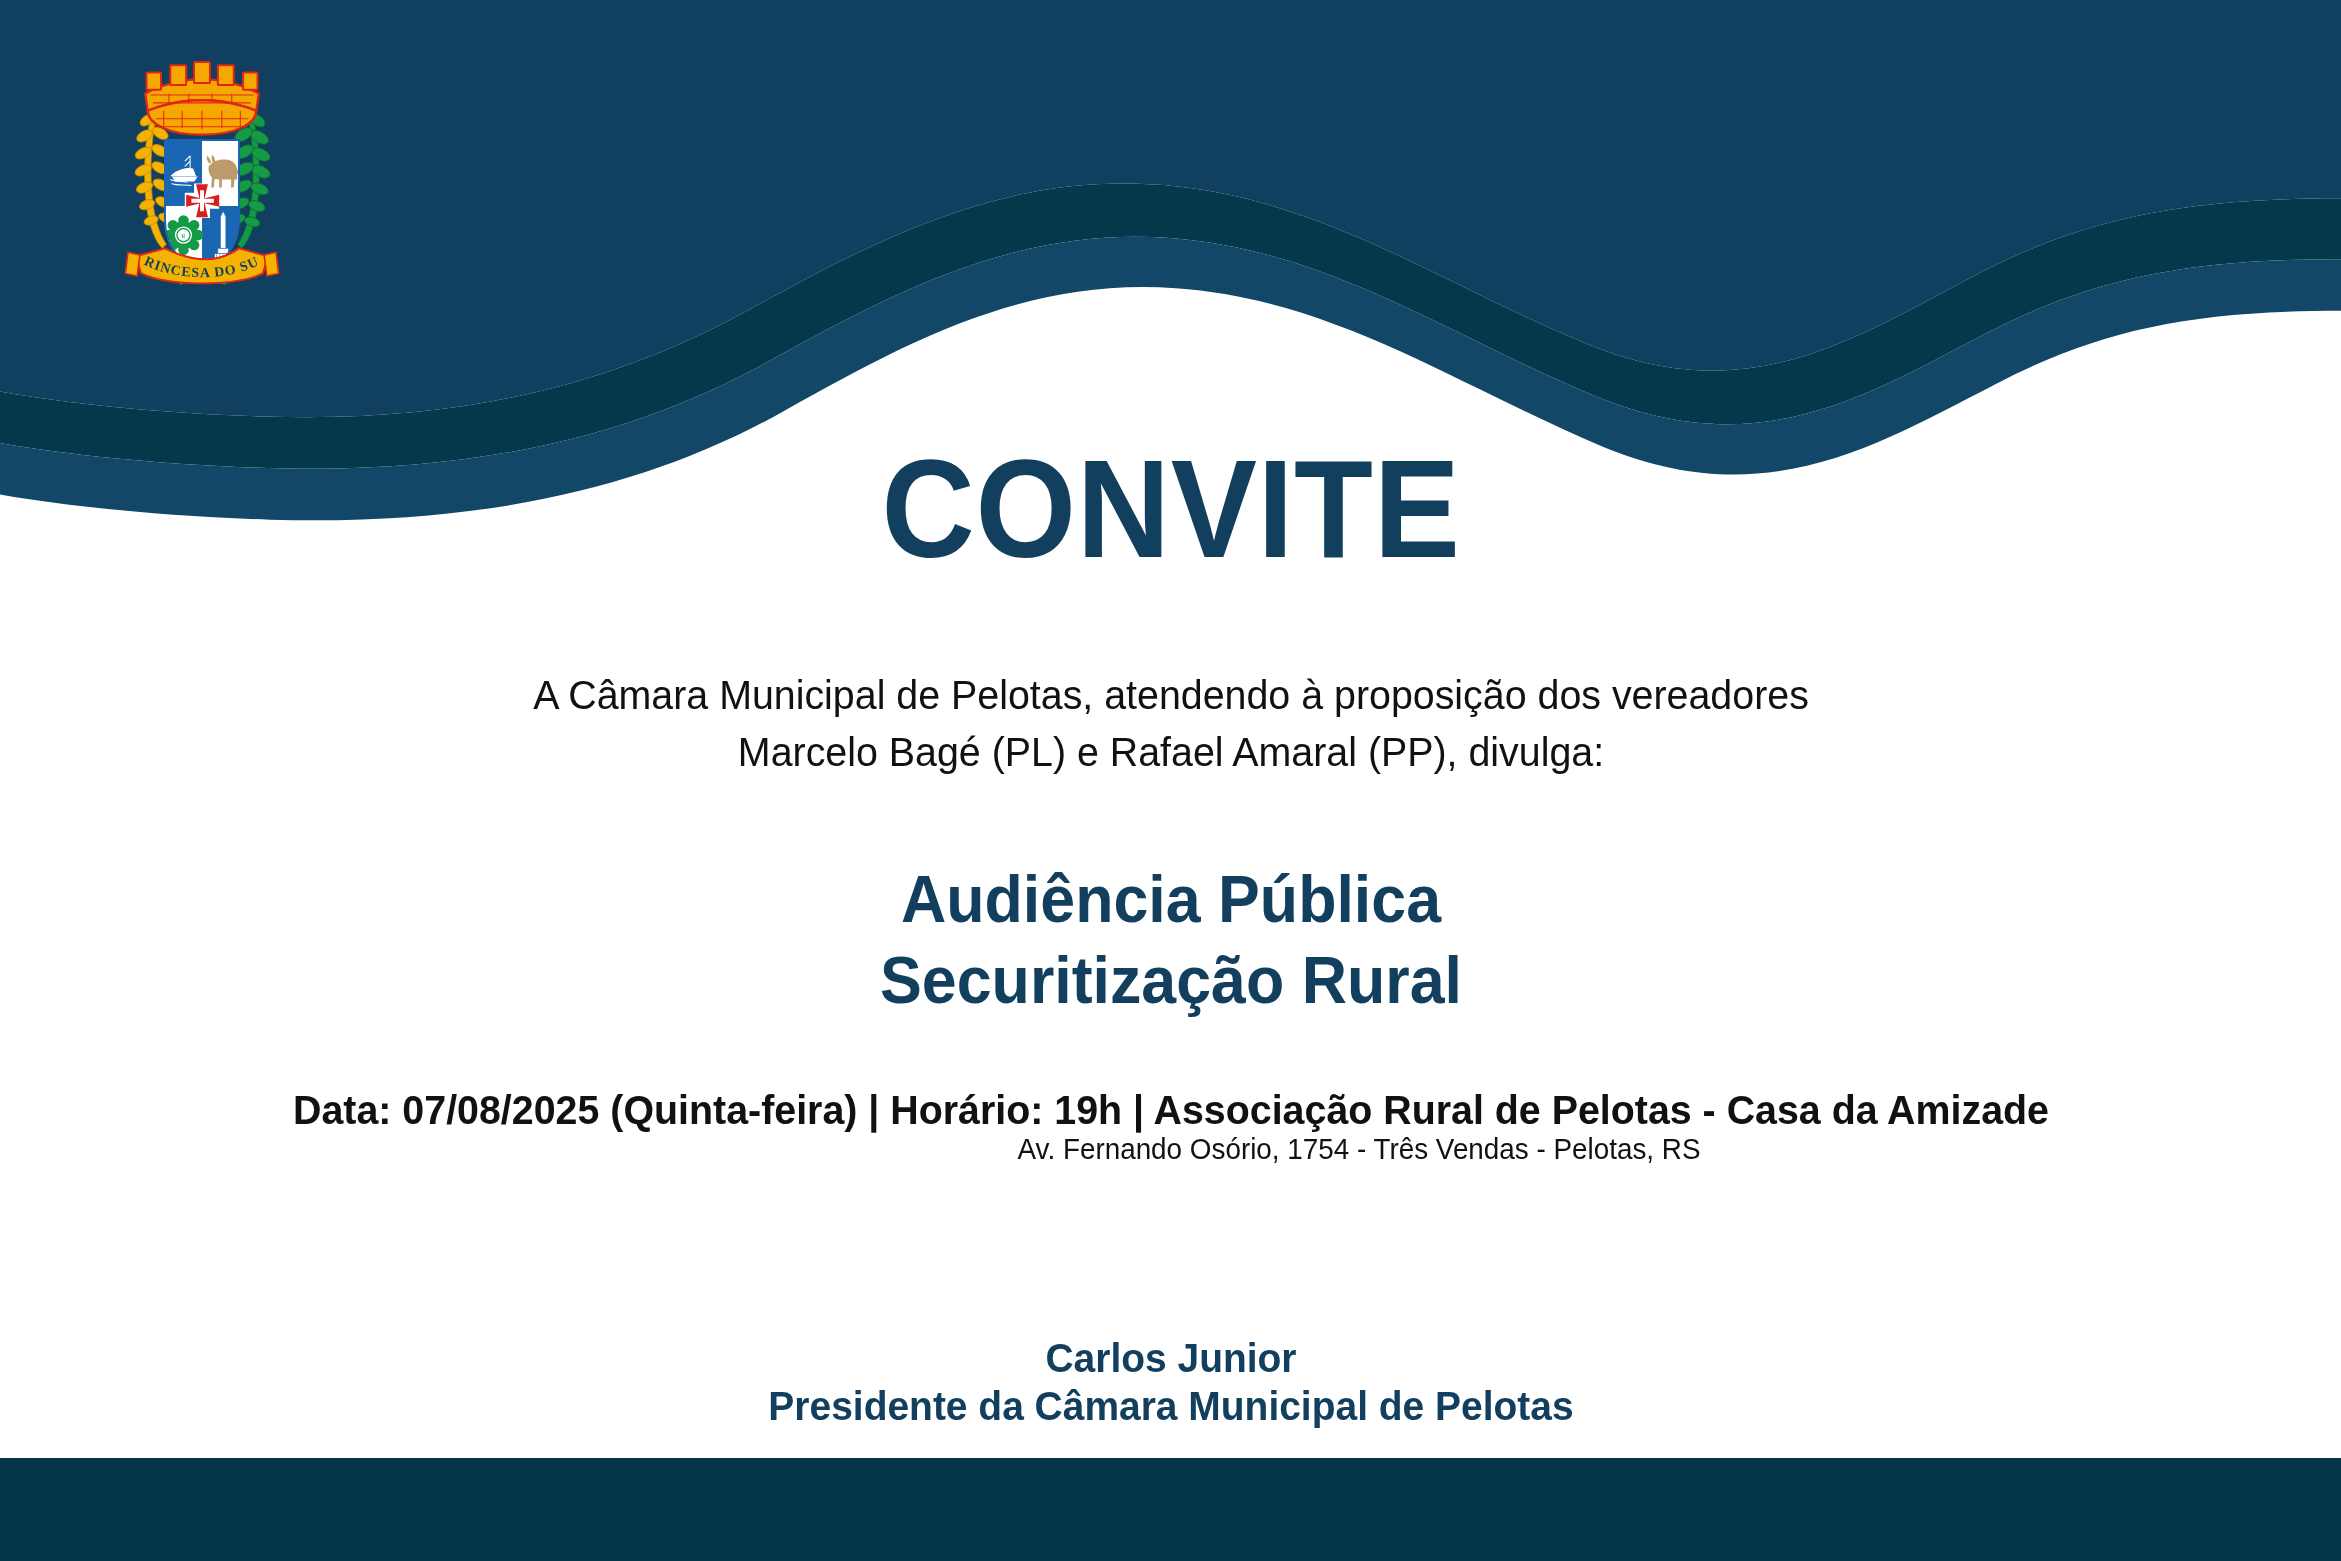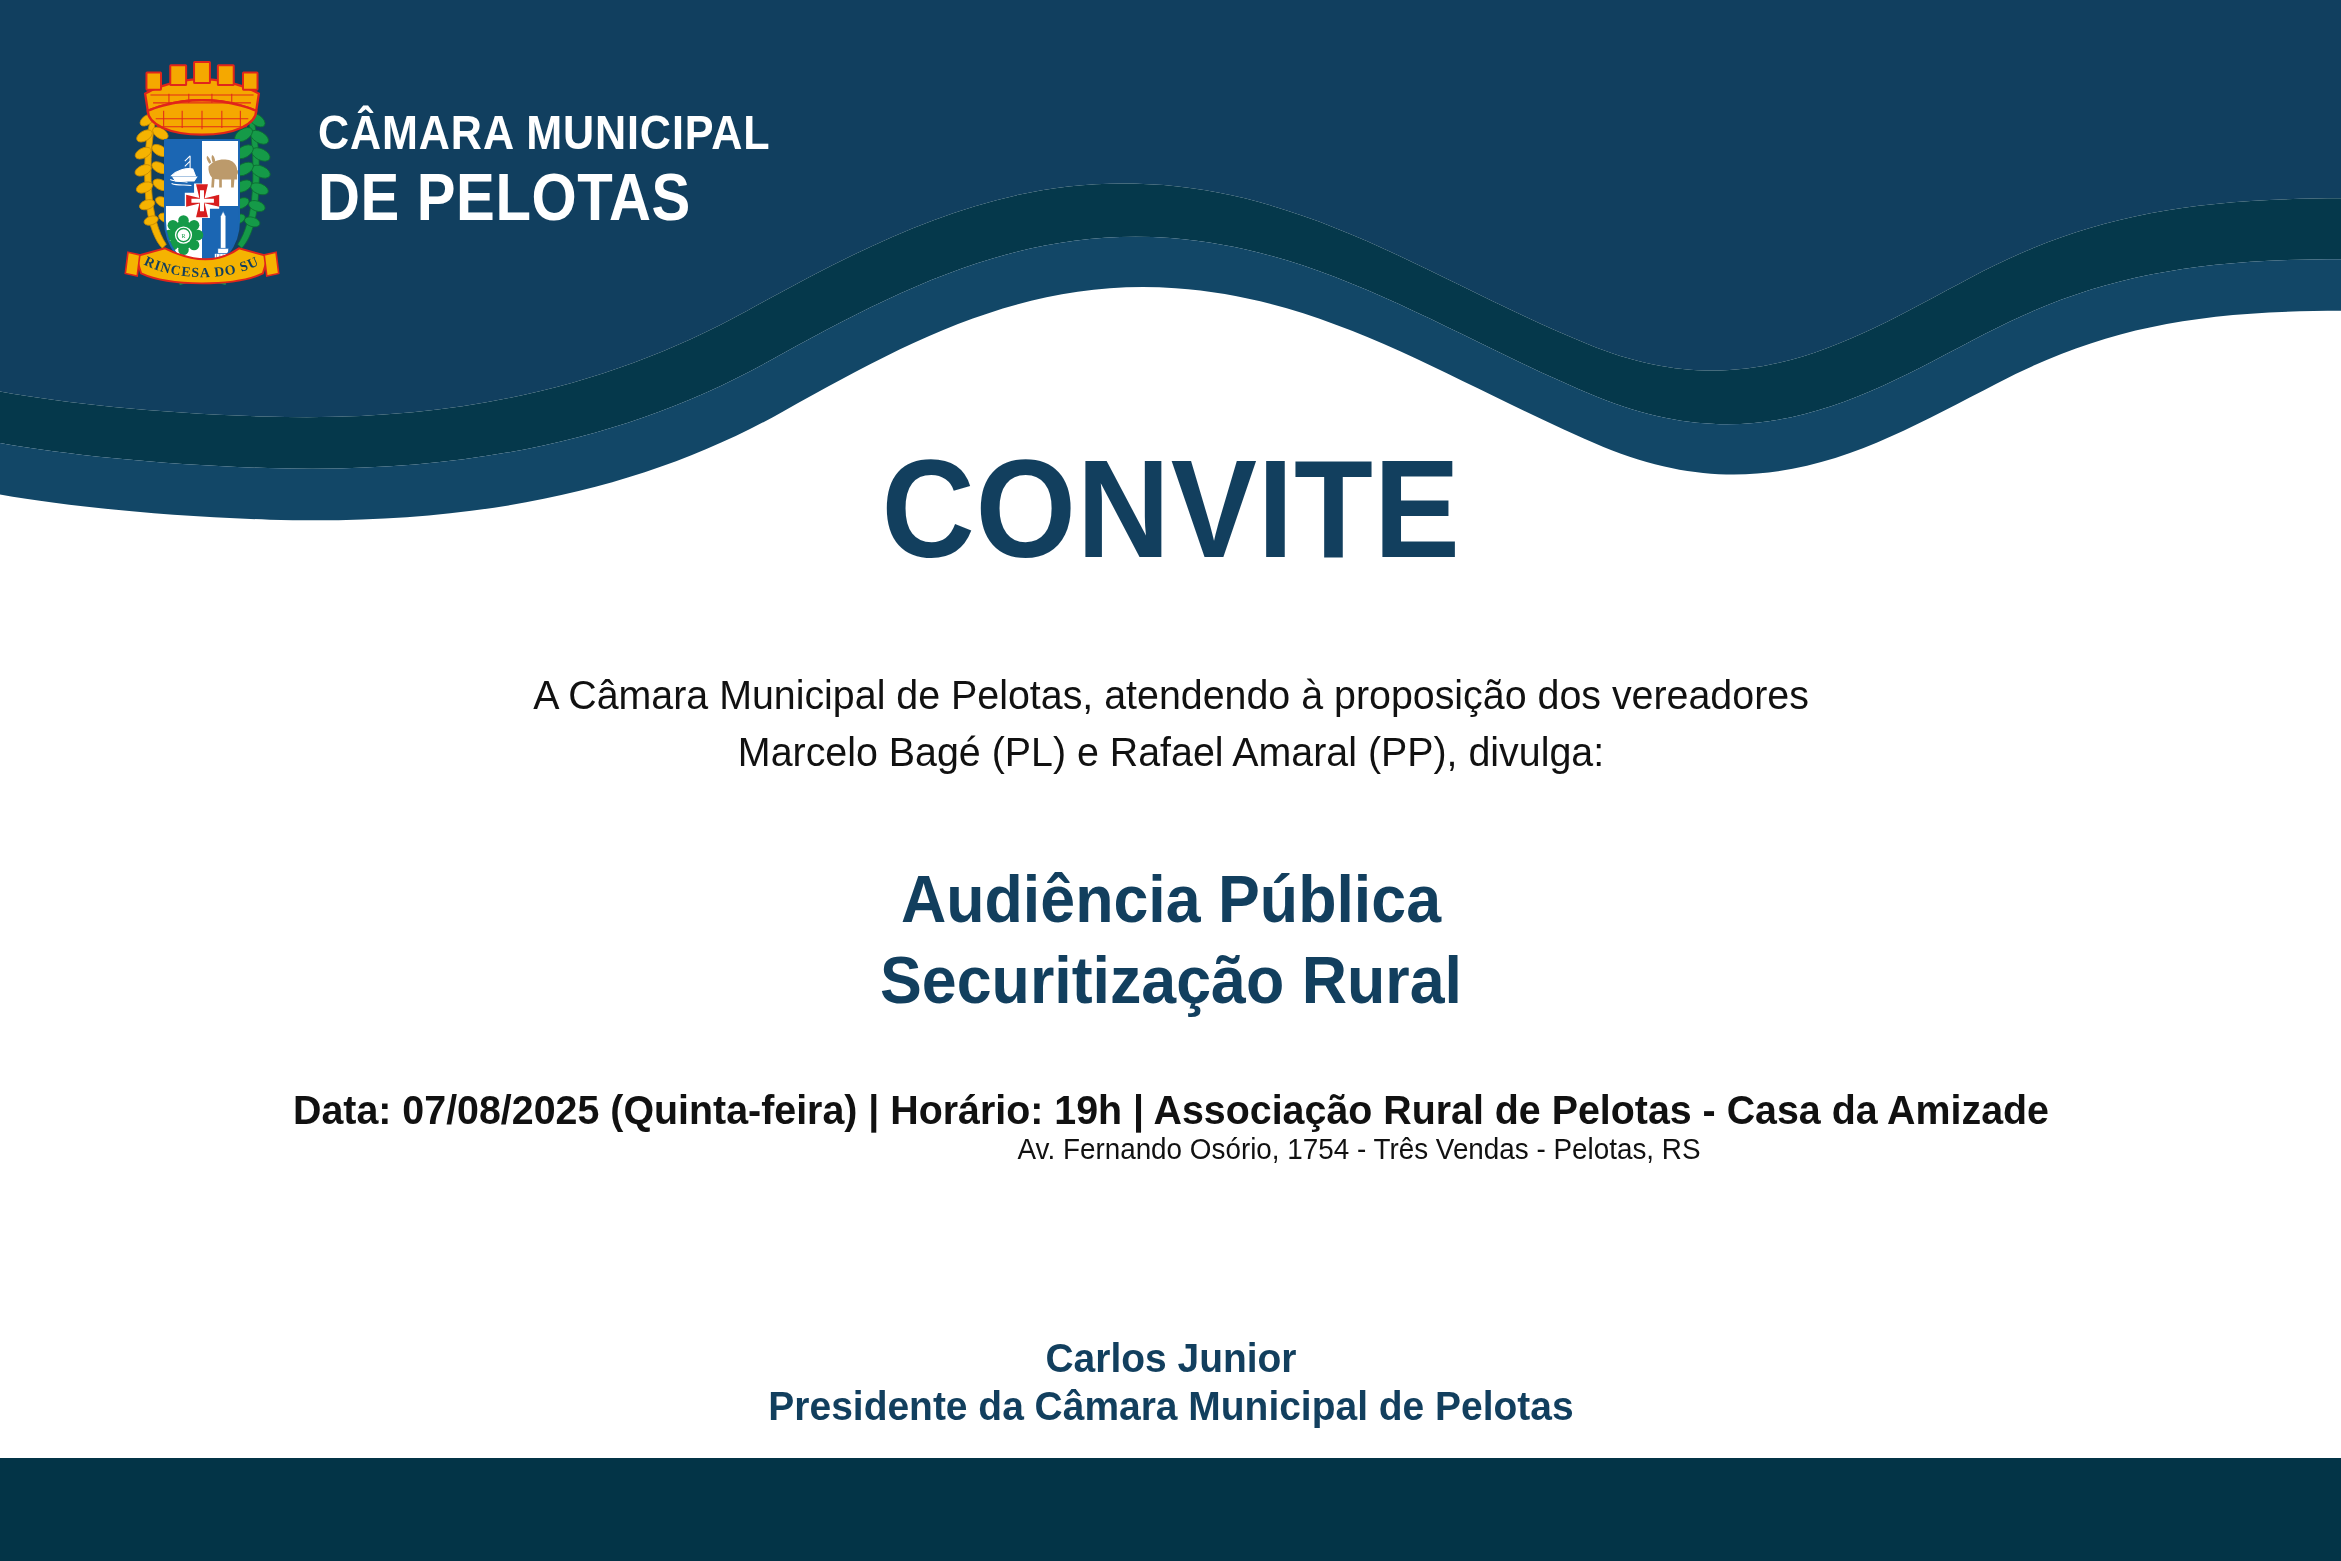--- a/index.html
+++ b/index.html
@@ -308,24 +308,20 @@
                  C180,358 80,358 38,338 Z" fill="#F5B301" stroke="#E1251B" stroke-width="3"></path>
         <path d="M18,306 L36,310 L32,342 L14,338 Z" fill="#F5B301" stroke="#E1251B" stroke-width="2.5"></path>
         <path d="M242,306 L224,310 L228,342 L246,338 Z" fill="#F5B301" stroke="#E1251B" stroke-width="2.5"></path>
         <path id="mottoPath" d="M42,324 C90,350 170,350 218,324" fill="none"></path>
         <text font-size="21" font-weight="bold" fill="#123F5E" font-family="Liberation Serif, serif" letter-spacing="1.5">
           <textPath href="#mottoPath" startOffset="50%" text-anchor="middle">PRINCESA DO SUL</textPath>
         </text>
       </g>
     </svg>
 
-    <div class="logo-text">
-      <div class="logo-line1">CÂMARA MUNICIPAL</div>
-      <div class="logo-line2">DE PELOTAS</div>
-    </div>
   </div>
 
   <div class="content">
 
     <div class="title">CONVITE</div>
 
     <div class="intro">
       <div>A Câmara Municipal de Pelotas, atendendo à proposição dos vereadores</div>
       <div>Marcelo Bagé (PL) e Rafael Amaral (PP), divulga:</div>
     </div>

